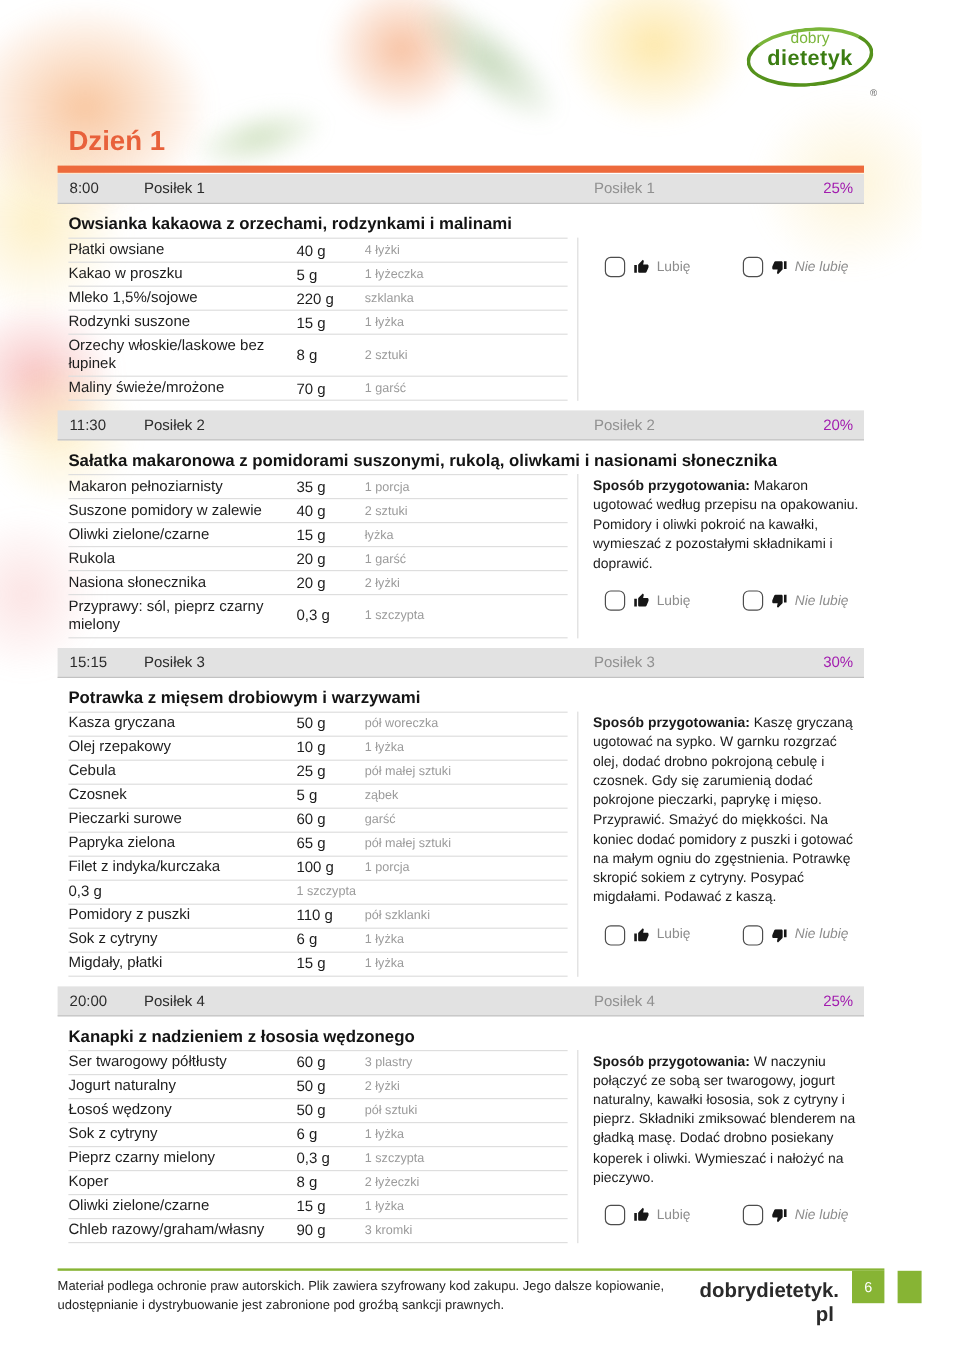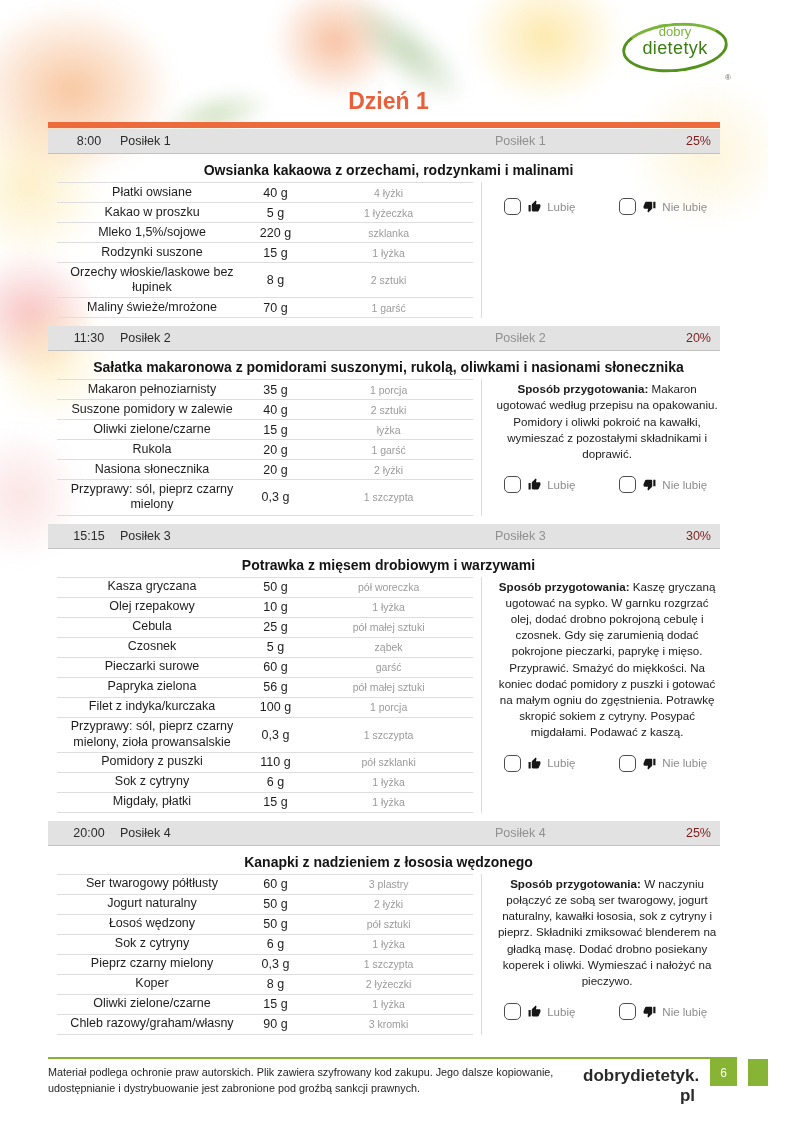--- a/index.html
+++ b/index.html
@@ -12,55 +12,55 @@
   .b-orange2{left:272px;top:-18px;width:125px;height:118px;background:radial-gradient(closest-side,rgba(238,118,48,.45),rgba(238,118,48,0));}
   .b-leaf1{left:332px;top:22px;width:150px;height:58px;transform:rotate(40deg);background:radial-gradient(closest-side,rgba(120,165,95,.42),rgba(120,165,95,0));}
   .b-lemon1{left:468px;top:-30px;width:155px;height:135px;background:radial-gradient(closest-side,rgba(252,212,95,.52),rgba(252,212,95,0));}
   .b-lemon2{left:628px;top:78px;width:160px;height:150px;background:radial-gradient(closest-side,rgba(250,220,130,.30),rgba(250,220,130,0));}
   .b-leaf2{left:158px;top:92px;width:115px;height:46px;transform:rotate(-14deg);background:radial-gradient(closest-side,rgba(160,195,130,.48),rgba(160,195,130,0));}
   .b-lemon3{left:-45px;top:105px;width:150px;height:160px;background:radial-gradient(closest-side,rgba(250,215,110,.38),rgba(250,215,110,0));}
   .b-pink1{left:-38px;top:250px;width:135px;height:125px;background:radial-gradient(closest-side,rgba(238,118,118,.42),rgba(238,118,118,0));}
   .b-lemon4{left:-12px;top:298px;width:125px;height:125px;background:radial-gradient(closest-side,rgba(250,215,110,.32),rgba(250,215,110,0));}
   .b-pink2{left:-42px;top:428px;width:125px;height:135px;background:radial-gradient(closest-side,rgba(242,150,150,.26),rgba(242,150,150,0));}
 
-  .content{position:relative;z-index:2;padding:0 48px;text-align:center;}
+  .content{position:relative;z-index:2;padding:16px 48px;}
 
   
   .logo{position:absolute;right:37px;top:20px;width:112px;height:64px;z-index:3;}
   .logo-ellipse{position:absolute;left:3px;right:3px;top:3px;bottom:12px;border:3px solid #55921c;
                 border-top-color:#7ab53a;border-radius:50%;transform:rotate(-5deg);}
   .logo-dobry{position:absolute;top:5px;width:100%;text-align:center;color:#7ab53a;font-size:13px;line-height:13px;}
-  .logo-dietetyk{position:absolute;top:18px;width:100%;text-align:center;color:#3b7d12;font-weight:normal;font-size:18px;letter-spacing:.4px;}
+  .logo-dietetyk{position:absolute;top:18px;width:100%;text-align:center;color:#3b7d12;font-weight:bold;font-size:18px;letter-spacing:.4px;}
   .logo-r{position:absolute;right:0;bottom:2px;font-size:8px;color:#666;}
 
   .day-title{margin:0 0 8px 9px;padding-top:88px;font-size:23px;line-height:26px;font-weight:700;color:#e8613b;}
   .accent-bar{height:6px;background:#ed6a3c;margin-bottom:1px;}
 
   .meal{margin-bottom:8px;}
   .meal-header{position:relative;height:24px;background:#e2e2e2;border-bottom:1px solid #c2c2c2;
                display:flex;align-items:center;font-size:12.5px;color:#2b2b2b;}
   .meal-time{margin-left:10px;width:62px;}
   .meal-name-right{position:absolute;left:447px;color:#909090;}
-  .meal-pct{position:absolute;right:9px;color:#7f1d1d;}
+  .meal-pct{position:absolute;right:9px;color:#a21caf;}
 
   .meal-title{font-size:14px;font-weight:700;color:#141414;margin:8px 0 4px 9px;}
 
   .meal-body{display:flex;align-items:stretch;margin-left:9px;}
   .ing-table{width:435px;border-top:1px solid #dedede;}
   .ing-row{display:grid;grid-template-columns:190px 57px 1fr;align-items:center;
            border-bottom:1px solid #dedede;padding:1.5px 0;min-height:16px;}
   .ing-name{font-size:12.5px;line-height:1.25;color:#1d1d1d;}
   .ing-amount{font-size:12.5px;color:#1d1d1d;}
   .ing-measure{font-size:10.5px;color:#9b9b9b;}
 
   .prep-panel{width:236px;margin-left:8px;border-left:1px solid #dcdcdc;padding:2px 0 0 12px;}
   .prep-text{margin:0;font-size:11.6px;line-height:1.4;color:#1b1b1b;}
   .like-row{display:flex;align-items:center;margin-top:14px;padding-left:10px;}
   .like-group{display:flex;align-items:center;}
-  .like-group.dislike{margin-left:44px;}
+  .like-group.dislike{margin-left:44px;font-style:italic;}
   .checkbox{width:15px;height:15px;border:1.5px solid #4d4d4d;border-radius:5px;background:#fff;display:inline-block;cursor:pointer;}
   .thumb{margin-left:7px;display:inline-flex;}
   .thumb.down svg{transform:rotate(180deg);}
   .like-label{margin-left:6px;font-size:11.5px;color:#8c8c8c;white-space:nowrap;}
 
   
   .footer-line{position:absolute;left:48px;top:1057px;width:689px;height:2px;background:#87b434;z-index:2;}
   .footer-text{position:absolute;left:48px;top:1064px;width:545px;font-size:10.8px;line-height:1.5;color:#1f1f1f;z-index:2;}
   .footer-site{position:absolute;left:583px;top:1066px;width:112px;text-align:right;font-weight:700;font-size:17px;color:#2a2a2a;z-index:2;}
   .page-box{position:absolute;left:710px;top:1059px;width:27px;height:27px;background:#87b434;color:#fff;
@@ -272,32 +272,31 @@
   </div>
 
   <div class="ing-row">
     <span class="ing-name">Pieczarki surowe</span>
     <span class="ing-amount">60 g</span>
     <span class="ing-measure">garść</span>
   </div>
 
   <div class="ing-row">
     <span class="ing-name">Papryka zielona</span>
-    <span class="ing-amount">56 g</span>
+    <span class="ing-amount">65 g</span>
     <span class="ing-measure">pół małej sztuki</span>
   </div>
 
   <div class="ing-row">
     <span class="ing-name">Filet z indyka/kurczaka</span>
     <span class="ing-amount">100 g</span>
     <span class="ing-measure">1 porcja</span>
   </div>
 
   <div class="ing-row">
-    <span class="ing-name">Przyprawy: sól, pieprz czarny mielony, zioła prowansalskie</span>
     <span class="ing-amount">0,3 g</span>
     <span class="ing-measure">1 szczypta</span>
   </div>
 
   <div class="ing-row">
     <span class="ing-name">Pomidory z puszki</span>
     <span class="ing-amount">110 g</span>
     <span class="ing-measure">pół szklanki</span>
   </div>
 

